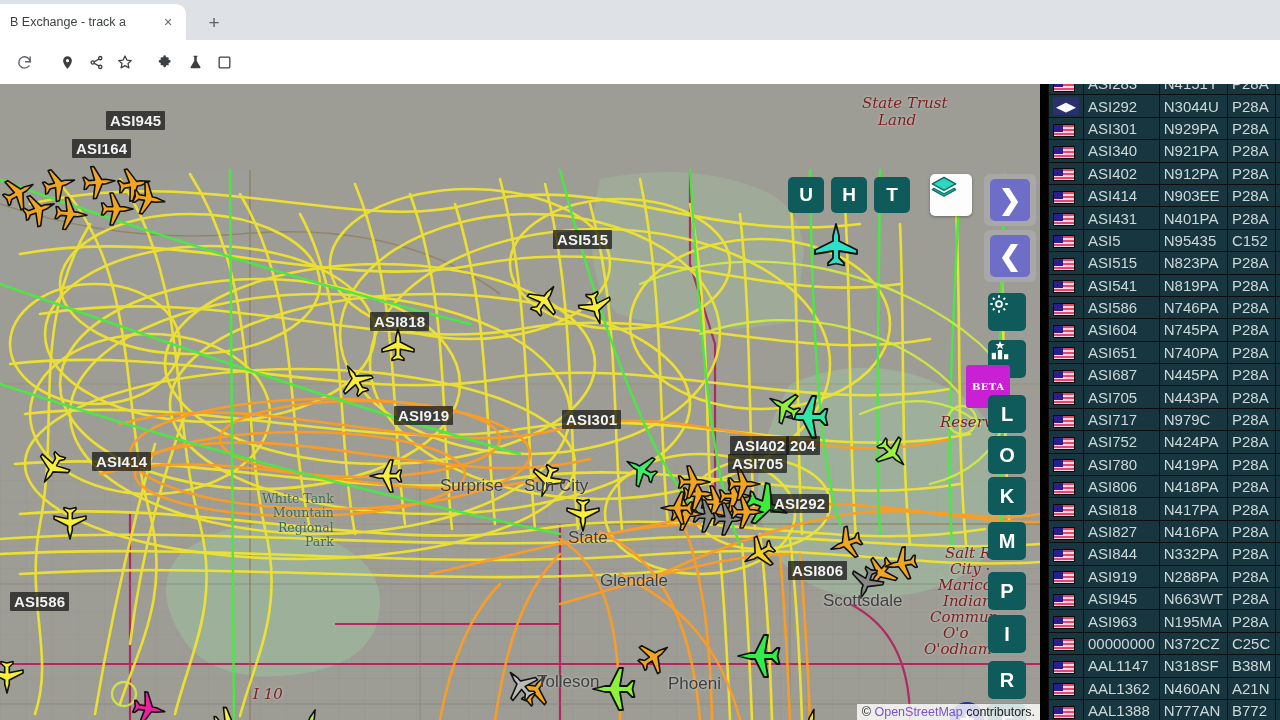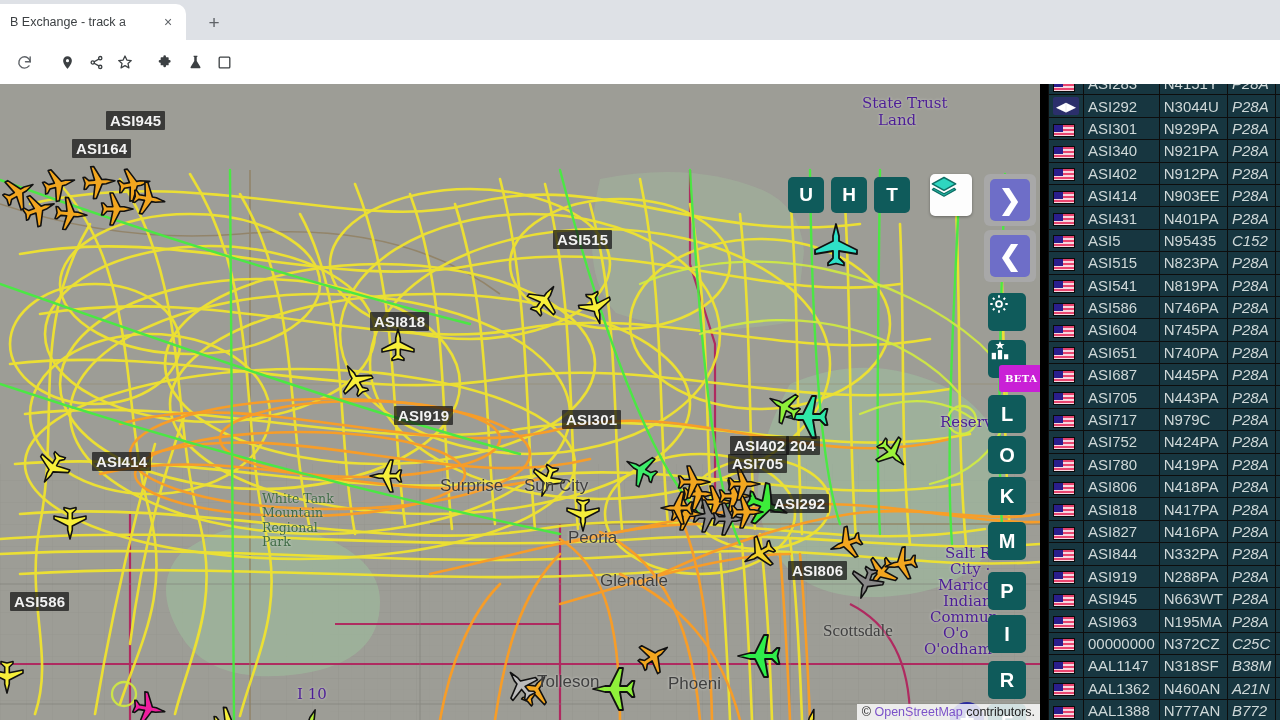--- a/index.html
+++ b/index.html
@@ -64,26 +64,26 @@
 
   
   #map {
     position:absolute; left:0; top:0; width:1040px; height:636px;
     background:#9b9b95; overflow:hidden;
   }
   #map-base { position:absolute; inset:0; }
   #map svg { position:absolute; left:0; top:0; }
 
   .place {
-    position:absolute; color:#4c1d95; font-size:15px;
-    font-family:"DejaVu Serif", serif; white-space:nowrap;
+    position:absolute; color:#7f1d1d; font-size:15px;
+    font-family:"DejaVu Serif", serif; font-style:italic; white-space:nowrap;
     text-shadow: 0 0 3px rgba(255,255,255,.55);
   }
   .place.big { font-size:17px; font-style:normal; color:#3f3f3f; font-family:"Liberation Sans",sans-serif;}
-  .place.park { color:#3f6b45; font-size:12.5px; font-style:normal; text-align:left; line-height:1.15;}
+  .place.park { color:#3f6b45; font-size:12.5px; font-style:normal; text-align:right; line-height:1.15;}
 
   .ac-label {
     position:absolute; background: rgba(20,20,20,.72); color:#f2f2f2;
     font-size:15px; font-weight:700; padding:1px 4px; white-space:nowrap;
     letter-spacing:.2px; border-radius:1px;
   }
 
   
   .mapbtn {
     position:absolute; background:#0f5b5b; color:#fff; border-radius:5px;
@@ -98,22 +98,22 @@
     box-shadow: 0 1px 3px rgba(0,0,0,.35);
   }
   .navchev {
     position:absolute; width:40px; height:42px; background:#6e6ec8;
     border-radius:5px; display:flex; align-items:center; justify-content:center;
     color:#fff; font-size:27px; font-weight:700;
   }
   .navchev-wrap { position:absolute; background:#a8a8a8; border-radius:6px; }
   #beta-badge {
     position:absolute; background:#c920d6; color:#fff; font-size:10px;
-    font-weight:700; padding:8px 6px; border-radius:3px;
-    font-family:"DejaVu Serif", serif; letter-spacing:.4px;margin-left:33px;
+    font-weight:700; padding:16px 6px; border-radius:3px;
+    font-family:"DejaVu Serif", serif; letter-spacing:.4px;
   }
   .zoombtn {
     position:absolute; width:34px; height:34px; border-radius:50%;
     background:#2c2c9e; color:#fff; display:flex; align-items:center;
     justify-content:center; font-size:26px; font-weight:700; line-height:1;
   }
   #attrib {
     position:absolute; right:0; bottom:0; background:rgba(255,255,255,.82);
     font-size:12.5px; color:#222; padding:1px 5px;
   }
@@ -127,21 +127,21 @@
   #gutter { position:absolute; left:0; top:0; width:8px; height:636px; background:#000; }
   table#ac { border-collapse:collapse; position:absolute; left:8px; top:-12px; width:232px; }
   table#ac td {
     font-size:15px; color:#cfd8d8; background:#173640;
     border:1px solid #0d0d0d; padding:1px 4px; height:22.4px;
     white-space:nowrap; overflow:hidden; font-family:"Liberation Sans",sans-serif;
   }
   td.flagcell { width:30px; padding:0 3px; background:#11262c; }
   td.call { width:68px; }
   td.reg  { width:70px; }
-  td.type { width:46px;font-style:italic; }
+  td.type { width:46px; }
   td.tail { width:16px; }
   tr.sel td { background:#046030; color:#c8f0c8; }
   tr.hl td  { background:#2b2b2b; }
   tr.hl2 td { background:#1d4a57; }
   .flag {
     width:22px; height:13px; display:inline-block; position:relative;
     background: repeating-linear-gradient(#e8456f 0 2px, #f7d7e0 2px 4px);
     vertical-align:middle; border:0.5px solid #0a0a0a;
   }
   .flag::after {
@@ -434,34 +434,34 @@
         <use href="#jet" transform="translate(778,682) rotate(170)" fill="#333"></use>
       </g>
     </svg>
 
     <div id="places">
         <div class="place " style="left: 862px; top: 10px;">State Trust</div>
         <div class="place " style="left: 878px; top: 27px;">Land</div>
         <div class="place park" style="left: 262px; top: 408px;">White Tank<br>Mountain<br>Regional<br>Park</div>
         <div class="place big" style="left: 440px; top: 392px;">Surprise</div>
         <div class="place big" style="left: 524px; top: 392px;">Sun City</div>
-        <div class="place big" style="left: 568px; top: 444px;">Peoria</div>
+        <div class="place big" style="left: 568px; top: 444px;">State</div>
         <div class="place big" style="left: 600px; top: 487px;">Glendale</div>
         <div class="place big" style="left: 537px; top: 588px; text-align: center;">Tolleson</div>
         <div class="place big" style="left: 668px; top: 590px;">Phoeni</div>
-        <div class="place big" style="left: 823px; top: 537px; font-family: Liberation Serif, serif;">Scottsdale</div>
+        <div class="place big" style="left: 823px; top: 507px;">Scottsdale</div>
         <div class="place " style="left: 945px; top: 460px;">Salt Riv</div>
         <div class="place " style="left: 950px; top: 476px;">City ·</div>
         <div class="place " style="left: 938px; top: 492px;">Marico</div>
         <div class="place " style="left: 943px; top: 508px;">Indian</div>
         <div class="place " style="left: 930px; top: 524px;">Commun</div>
         <div class="place " style="left: 943px; top: 540px;">O'o</div>
         <div class="place " style="left: 924px; top: 556px;">O'odham</div>
         <div class="place " style="left: 940px; top: 329px;">Reserve</div>
-        <div class="place " style="left: 253px; top: 601px; margin-left: 44px;">I 10</div>
+        <div class="place " style="left: 253px; top: 601px;">I 10</div>
       </div>
 
     <div id="aclabels">
         <div class="ac-label" style="left: 106px; top: 27px;">ASI945</div>
         <div class="ac-label" style="left: 72px; top: 55px;">ASI164</div>
         <div class="ac-label" style="left: 553px; top: 146px;">ASI515</div>
         <div class="ac-label" style="left: 370px; top: 228px;">ASI818</div>
         <div class="ac-label" style="left: 394px; top: 322px;">ASI919</div>
         <div class="ac-label" style="left: 562px; top: 326px;">ASI301</div>
         <div class="ac-label" style="left: 730px; top: 352px;">ASI402</div>

